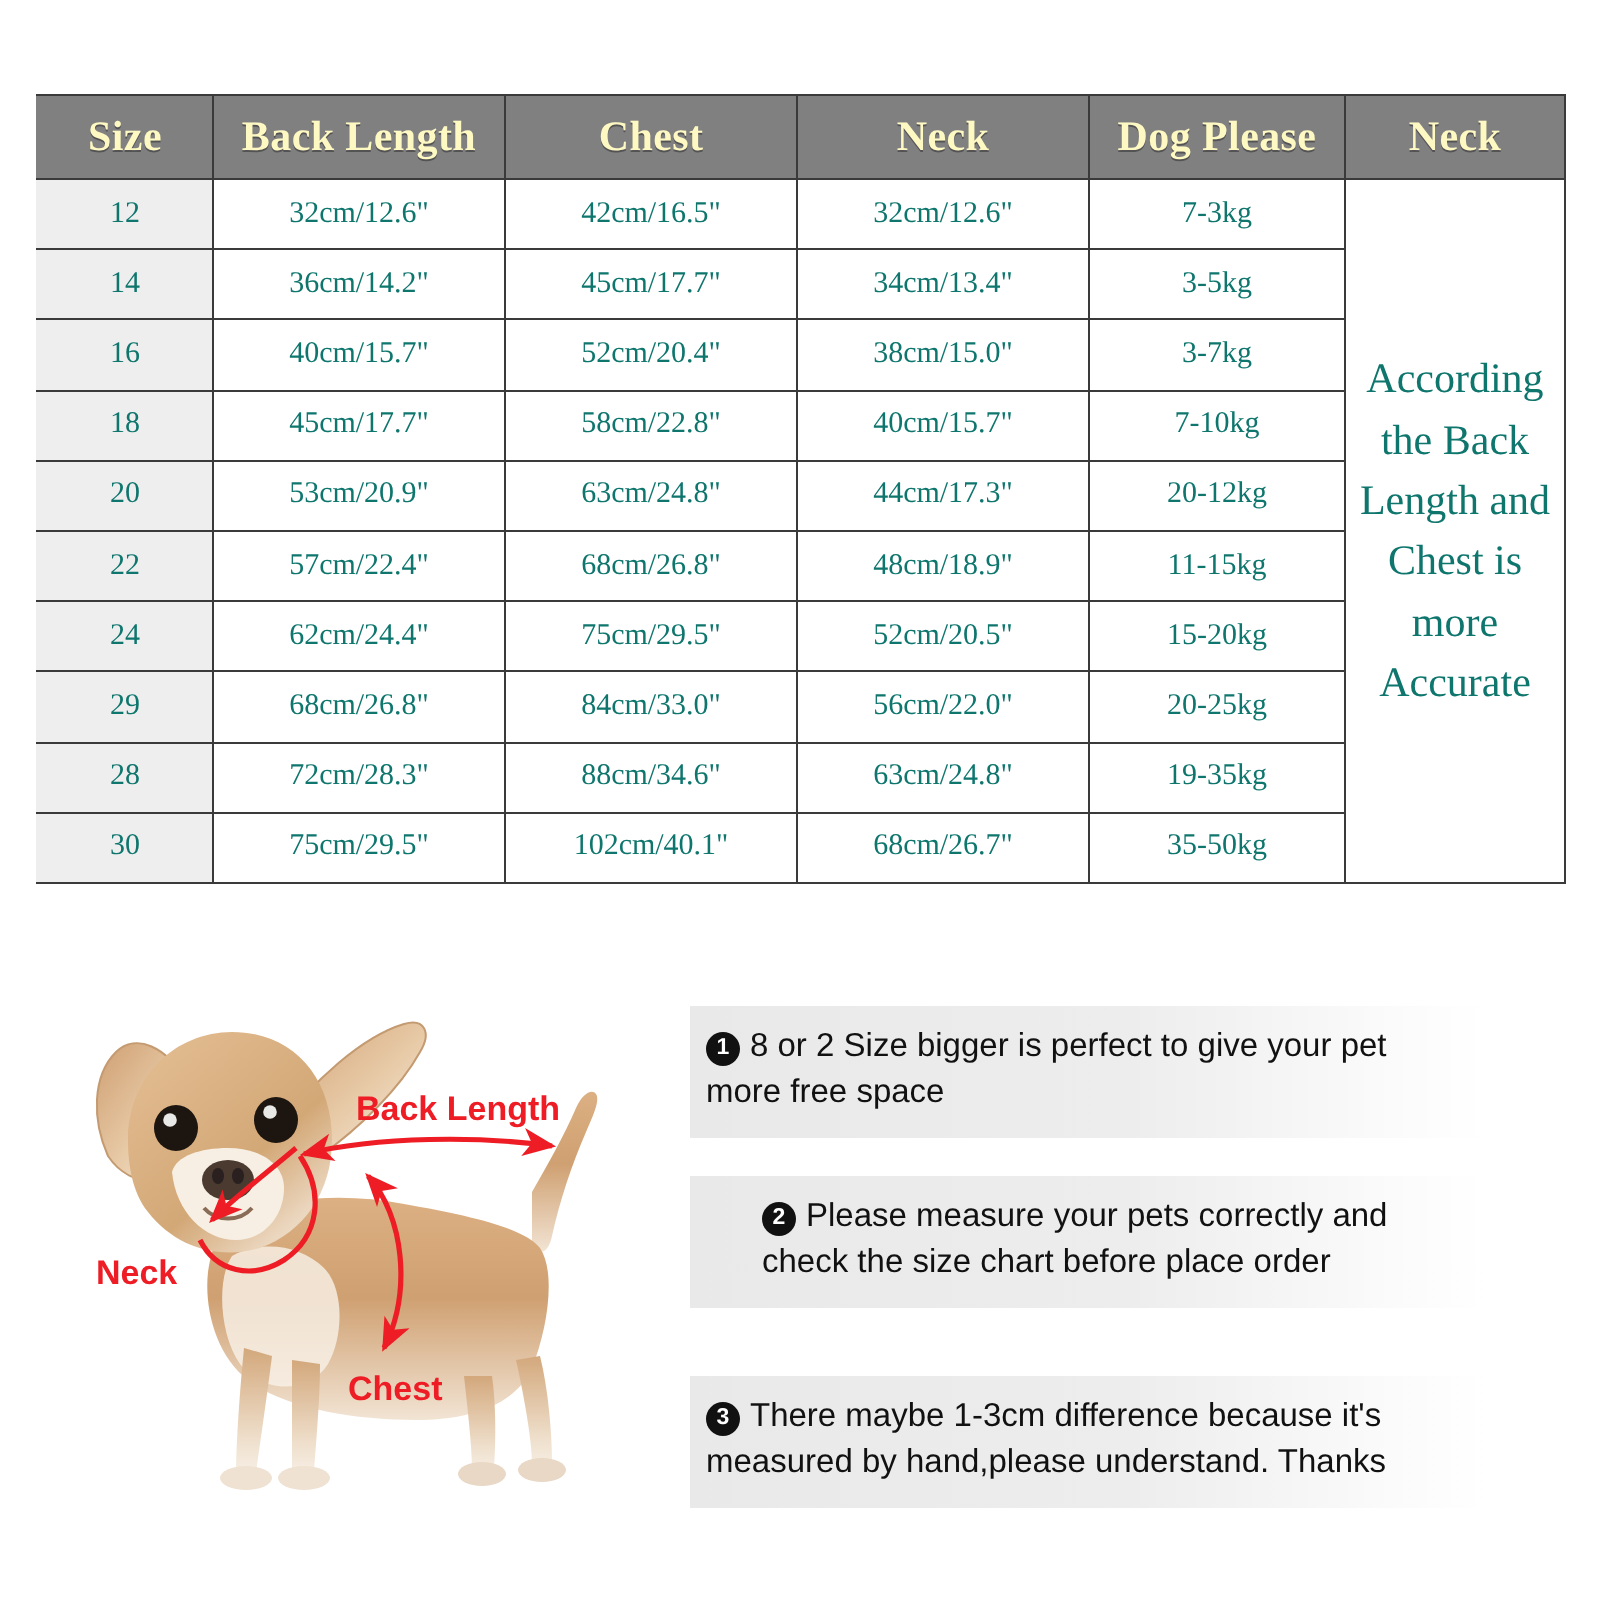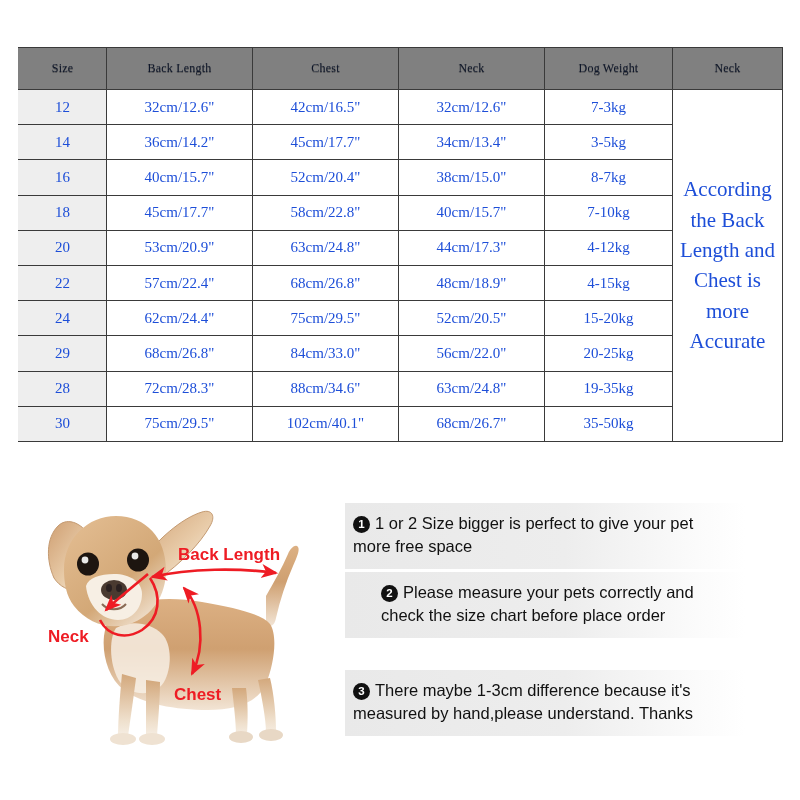--- a/index.html
+++ b/index.html
@@ -24,30 +24,30 @@
     border-collapse: collapse;
     table-layout: fixed;
     font-family: "Liberation Serif", serif;
   }
   #size-chart-table th,
   #size-chart-table td {
     border: 1px solid #3a3a3a;
     text-align: center;
     vertical-align: middle;
     font-size: 15px;
-    color: #1d4ed8;
+    color: #0f766e;
     padding: 0;
     height: 35.2px;
     box-sizing: border-box;
   }
   #size-chart-table thead th {
     background: #808080;
-    color: #0f172a;
-    font-weight: normal;
-    font-size: 12px;
+    color: #fef9c3;
+    font-weight: bold;
+    font-size: 21px;
     height: 42px;
     letter-spacing: .2px;
     text-shadow: 0 1px 0 rgba(0,0,0,.35);
   }
   #size-chart-table thead th.col-size {
     border-left: 1px solid #808080;
   }
   #size-chart-table td.cell-size {
     background: #eeeeee;
     border-left: 1px solid #eeeeee;
@@ -92,22 +92,22 @@
     width: 400px;
     background: linear-gradient(to right, #e9e9e9 0%, #ededed 55%, #fbfbfb 88%, #ffffff 100%);
     font-size: 16.5px;
     line-height: 1.42;
     color: #111111;
     padding: 9px 10px 10px 8px;
     box-sizing: border-box;
     font-family: "Liberation Sans", sans-serif;
   }
   #tip-box-1 { top: 503px; }
-  #tip-box-2 { top: 572px; padding-left: 36px; }
-  #tip-box-3 { top: 670px; }
+  #tip-box-2 { top: 588px; padding-left: 36px; }
+  #tip-box-3 { top: 688px; }
   .tip-number {
     display: inline-block;
     width: 17px;
     height: 17px;
     border-radius: 50%;
     background: #111111;
     color: #ffffff;
     font-size: 11.5px;
     font-weight: bold;
     line-height: 17px;
@@ -129,21 +129,21 @@
     <col class="col-neck">
       <col class="col-weight">
       <col class="col-tips">
   </colgroup>
   <thead>
     <tr>
       <th class="col-size">Size</th>
       <th>Back Length</th>
       <th>Chest</th>
       <th>Neck</th>
-      <th>Dog Weight</th>
+      <th>Dog Please</th>
       <th>Neck</th>
     </tr>
   </thead>
   <tbody id="table-body">
       <tr>
         <td class="cell-size">12</td>
         <td>32cm/12.6"</td>
         <td>42cm/16.5"</td>
         <td>32cm/12.6"</td>
         <td>7-3kg</td>
@@ -154,42 +154,42 @@
         <td>36cm/14.2"</td>
         <td>45cm/17.7"</td>
         <td>34cm/13.4"</td>
         <td>3-5kg</td>
       </tr>
       <tr>
         <td class="cell-size">16</td>
         <td>40cm/15.7"</td>
         <td>52cm/20.4"</td>
         <td>38cm/15.0"</td>
-        <td>8-7kg</td>
+        <td>3-7kg</td>
       </tr>
       <tr>
         <td class="cell-size">18</td>
         <td>45cm/17.7"</td>
         <td>58cm/22.8"</td>
         <td>40cm/15.7"</td>
         <td>7-10kg</td>
       </tr>
       <tr>
         <td class="cell-size">20</td>
         <td>53cm/20.9"</td>
         <td>63cm/24.8"</td>
         <td>44cm/17.3"</td>
-        <td>4-12kg</td>
+        <td>20-12kg</td>
       </tr>
       <tr>
         <td class="cell-size">22</td>
         <td>57cm/22.4"</td>
         <td>68cm/26.8"</td>
         <td>48cm/18.9"</td>
-        <td>4-15kg</td>
+        <td>11-15kg</td>
       </tr>
       <tr>
         <td class="cell-size">24</td>
         <td>62cm/24.4"</td>
         <td>75cm/29.5"</td>
         <td>52cm/20.5"</td>
         <td>15-20kg</td>
       </tr>
       <tr>
         <td class="cell-size">29</td>
@@ -294,20 +294,20 @@
     <path d="M118,96 C104,108 88,120 76,132" stroke="#ee1c24" stroke-width="2.6" fill="none" marker-end="url(#arrowRed)"></path>
     <path d="M120,100 C132,118 130,140 112,152 C96,162 78,158 70,142" stroke="#ee1c24" stroke-width="2.6" fill="none"></path>
     <text class="measure-label" x="18" y="164">Neck</text>
 
     <path d="M154,110 C172,130 176,168 162,196" stroke="#ee1c24" stroke-width="2.6" fill="none" marker-start="url(#arrowRedStart)" marker-end="url(#arrowRed)"></path>
     <text class="measure-label" x="144" y="222">Chest</text>
   </svg>
 </div>
 
 <div class="tip-box" id="tip-box-1">
-  <span class="tip-number">1</span><span class="tip-text">1 or 2 Size bigger is perfect to give your pet more free space</span>
+  <span class="tip-number">1</span><span class="tip-text">8 or 2 Size bigger is perfect to give your pet more free space</span>
 </div>
 <div class="tip-box" id="tip-box-2">
   <span class="tip-number">2</span><span class="tip-text">Please measure your pets correctly and check the size chart before place order</span>
 </div>
 <div class="tip-box" id="tip-box-3">
   <span class="tip-number">3</span><span class="tip-text">There maybe 1-3cm difference because it's measured by hand,please understand. Thanks</span>
 </div>
 
 </body></html>

